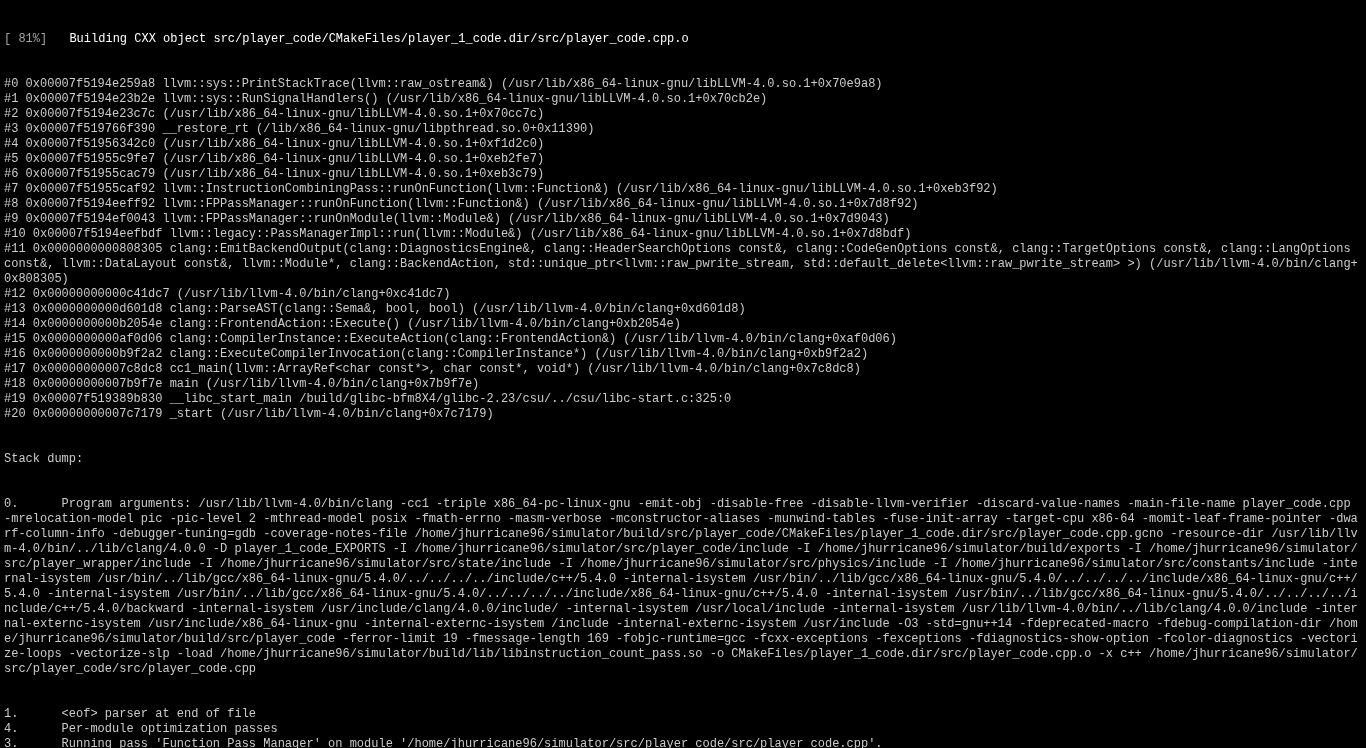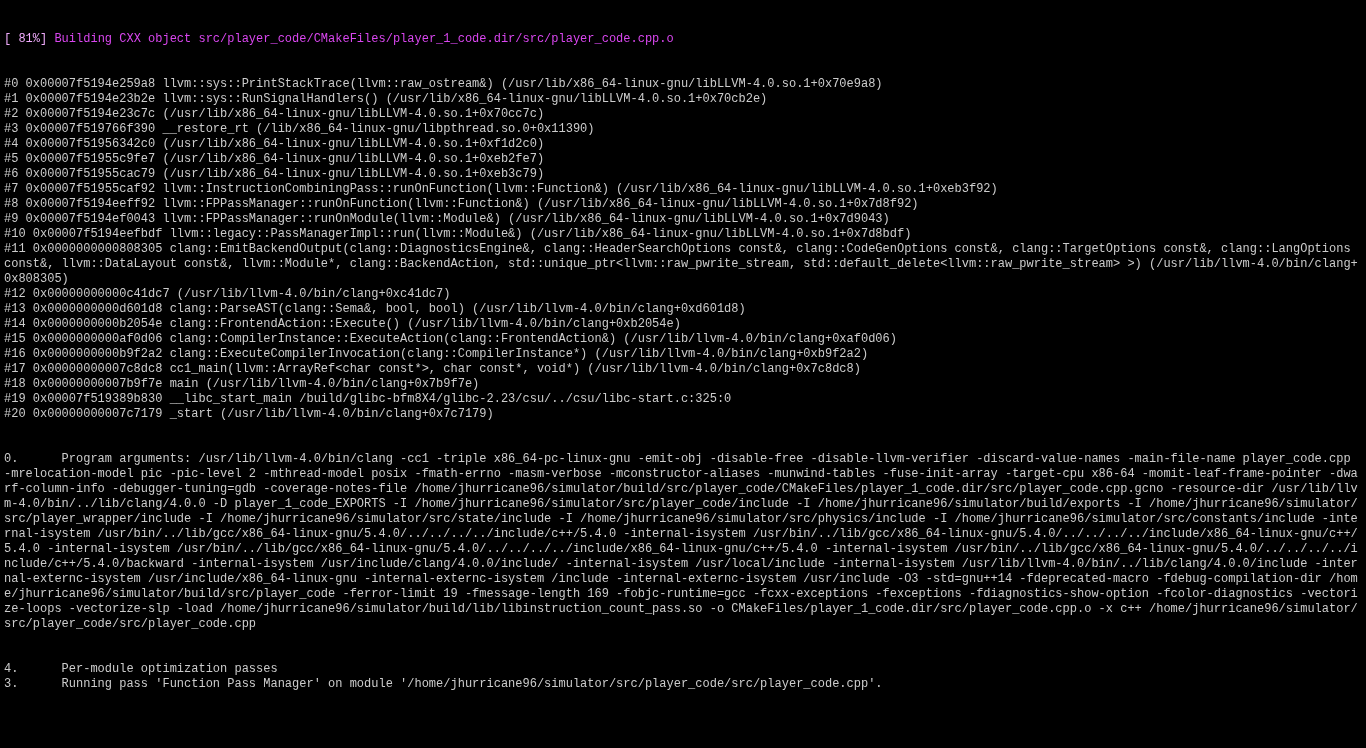--- a/index.html
+++ b/index.html
@@ -17,30 +17,31 @@
   .terminal {
     padding: 2px 4px;
     white-space: pre-wrap;
     word-break: break-all;
   }
   .line {
     display: block;
     white-space: pre-wrap;
     word-break: break-all;
   }
-  .green { color: #d946ef; }
-  .white { color: #f0abfc; }
+  .green { color: #ffffff; margin-left: 15px; }
+  .white { color: #a3a3a3; }
 </style>
 </head>
 <body>
 
 <div class="terminal">
   <span class="line"><span class="white">[ 81%] </span><span class="green">Building CXX object src/player_code/CMakeFiles/player_1_code.dir/src/player_code.cpp.o</span></span>
   <div id="stack-container"><span class="line">#0 0x00007f5194e259a8 llvm::sys::PrintStackTrace(llvm::raw_ostream&amp;) (/usr/lib/x86_64-linux-gnu/libLLVM-4.0.so.1+0x70e9a8)</span><span class="line">#1 0x00007f5194e23b2e llvm::sys::RunSignalHandlers() (/usr/lib/x86_64-linux-gnu/libLLVM-4.0.so.1+0x70cb2e)</span><span class="line">#2 0x00007f5194e23c7c (/usr/lib/x86_64-linux-gnu/libLLVM-4.0.so.1+0x70cc7c)</span><span class="line">#3 0x00007f519766f390 __restore_rt (/lib/x86_64-linux-gnu/libpthread.so.0+0x11390)</span><span class="line">#4 0x00007f51956342c0 (/usr/lib/x86_64-linux-gnu/libLLVM-4.0.so.1+0xf1d2c0)</span><span class="line">#5 0x00007f51955c9fe7 (/usr/lib/x86_64-linux-gnu/libLLVM-4.0.so.1+0xeb2fe7)</span><span class="line">#6 0x00007f51955cac79 (/usr/lib/x86_64-linux-gnu/libLLVM-4.0.so.1+0xeb3c79)</span><span class="line">#7 0x00007f51955caf92 llvm::InstructionCombiningPass::runOnFunction(llvm::Function&amp;) (/usr/lib/x86_64-linux-gnu/libLLVM-4.0.so.1+0xeb3f92)</span><span class="line">#8 0x00007f5194eeff92 llvm::FPPassManager::runOnFunction(llvm::Function&amp;) (/usr/lib/x86_64-linux-gnu/libLLVM-4.0.so.1+0x7d8f92)</span><span class="line">#9 0x00007f5194ef0043 llvm::FPPassManager::runOnModule(llvm::Module&amp;) (/usr/lib/x86_64-linux-gnu/libLLVM-4.0.so.1+0x7d9043)</span><span class="line">#10 0x00007f5194eefbdf llvm::legacy::PassManagerImpl::run(llvm::Module&amp;) (/usr/lib/x86_64-linux-gnu/libLLVM-4.0.so.1+0x7d8bdf)</span><span class="line">#11 0x0000000000808305 clang::EmitBackendOutput(clang::DiagnosticsEngine&amp;, clang::HeaderSearchOptions const&amp;, clang::CodeGenOptions const&amp;, clang::TargetOptions const&amp;, clang::LangOptions const&amp;, llvm::DataLayout const&amp;, llvm::Module*, clang::BackendAction, std::unique_ptr&lt;llvm::raw_pwrite_stream, std::default_delete&lt;llvm::raw_pwrite_stream&gt; &gt;) (/usr/lib/llvm-4.0/bin/clang+0x808305)</span><span class="line">#12 0x00000000000c41dc7 (/usr/lib/llvm-4.0/bin/clang+0xc41dc7)</span><span class="line">#13 0x0000000000d601d8 clang::ParseAST(clang::Sema&amp;, bool, bool) (/usr/lib/llvm-4.0/bin/clang+0xd601d8)</span><span class="line">#14 0x0000000000b2054e clang::FrontendAction::Execute() (/usr/lib/llvm-4.0/bin/clang+0xb2054e)</span><span class="line">#15 0x0000000000af0d06 clang::CompilerInstance::ExecuteAction(clang::FrontendAction&amp;) (/usr/lib/llvm-4.0/bin/clang+0xaf0d06)</span><span class="line">#16 0x0000000000b9f2a2 clang::ExecuteCompilerInvocation(clang::CompilerInstance*) (/usr/lib/llvm-4.0/bin/clang+0xb9f2a2)</span><span class="line">#17 0x00000000007c8dc8 cc1_main(llvm::ArrayRef&lt;char const*&gt;, char const*, void*) (/usr/lib/llvm-4.0/bin/clang+0x7c8dc8)</span><span class="line">#18 0x00000000007b9f7e main (/usr/lib/llvm-4.0/bin/clang+0x7b9f7e)</span><span class="line">#19 0x00007f519389b830 __libc_start_main /build/glibc-bfm8X4/glibc-2.23/csu/../csu/libc-start.c:325:0</span><span class="line">#20 0x00000000007c7179 _start (/usr/lib/llvm-4.0/bin/clang+0x7c7179)</span></div>
+  <span class="line">Stack dump:</span>
   <span class="line">0.      Program arguments: /usr/lib/llvm-4.0/bin/clang -cc1 -triple x86_64-pc-linux-gnu -emit-obj -disable-free -disable-llvm-verifier -discard-value-names -main-file-name player_code.cpp -mrelocation-model pic -pic-level 2 -mthread-model posix -fmath-errno -masm-verbose -mconstructor-aliases -munwind-tables -fuse-init-array -target-cpu x86-64 -momit-leaf-frame-pointer -dwarf-column-info -debugger-tuning=gdb -coverage-notes-file /home/jhurricane96/simulator/build/src/player_code/CMakeFiles/player_1_code.dir/src/player_code.cpp.gcno -resource-dir /usr/lib/llvm-4.0/bin/../lib/clang/4.0.0 -D player_1_code_EXPORTS -I /home/jhurricane96/simulator/src/player_code/include -I /home/jhurricane96/simulator/build/exports -I /home/jhurricane96/simulator/src/player_wrapper/include -I /home/jhurricane96/simulator/src/state/include -I /home/jhurricane96/simulator/src/physics/include -I /home/jhurricane96/simulator/src/constants/include -internal-isystem /usr/bin/../lib/gcc/x86_64-linux-gnu/5.4.0/../../../../include/c++/5.4.0 -internal-isystem /usr/bin/../lib/gcc/x86_64-linux-gnu/5.4.0/../../../../include/x86_64-linux-gnu/c++/5.4.0 -internal-isystem /usr/bin/../lib/gcc/x86_64-linux-gnu/5.4.0/../../../../include/x86_64-linux-gnu/c++/5.4.0 -internal-isystem /usr/bin/../lib/gcc/x86_64-linux-gnu/5.4.0/../../../../include/c++/5.4.0/backward -internal-isystem /usr/include/clang/4.0.0/include/ -internal-isystem /usr/local/include -internal-isystem /usr/lib/llvm-4.0/bin/../lib/clang/4.0.0/include -internal-externc-isystem /usr/include/x86_64-linux-gnu -internal-externc-isystem /include -internal-externc-isystem /usr/include -O3 -std=gnu++14 -fdeprecated-macro -fdebug-compilation-dir /home/jhurricane96/simulator/build/src/player_code -ferror-limit 19 -fmessage-length 169 -fobjc-runtime=gcc -fcxx-exceptions -fexceptions -fdiagnostics-show-option -fcolor-diagnostics -vectorize-loops -vectorize-slp -load /home/jhurricane96/simulator/build/lib/libinstruction_count_pass.so -o CMakeFiles/player_1_code.dir/src/player_code.cpp.o -x c++ /home/jhurricane96/simulator/src/player_code/src/player_code.cpp</span>
-  <div id="dumps-container"><span class="line">4.      Per-module optimization passes</span><span class="line">3.      Running pass 'Function Pass Manager' on module '/home/jhurricane96/simulator/src/player_code/src/player_code.cpp'.</span></div>
+  <div id="dumps-container"><span class="line">1.      &lt;eof&gt; parser at end of file</span><span class="line">4.      Per-module optimization passes</span><span class="line">3.      Running pass 'Function Pass Manager' on module '/home/jhurricane96/simulator/src/player_code/src/player_code.cpp'.</span></div>
   
   
   
   
   
   
 </div>
 
 </body></html>

